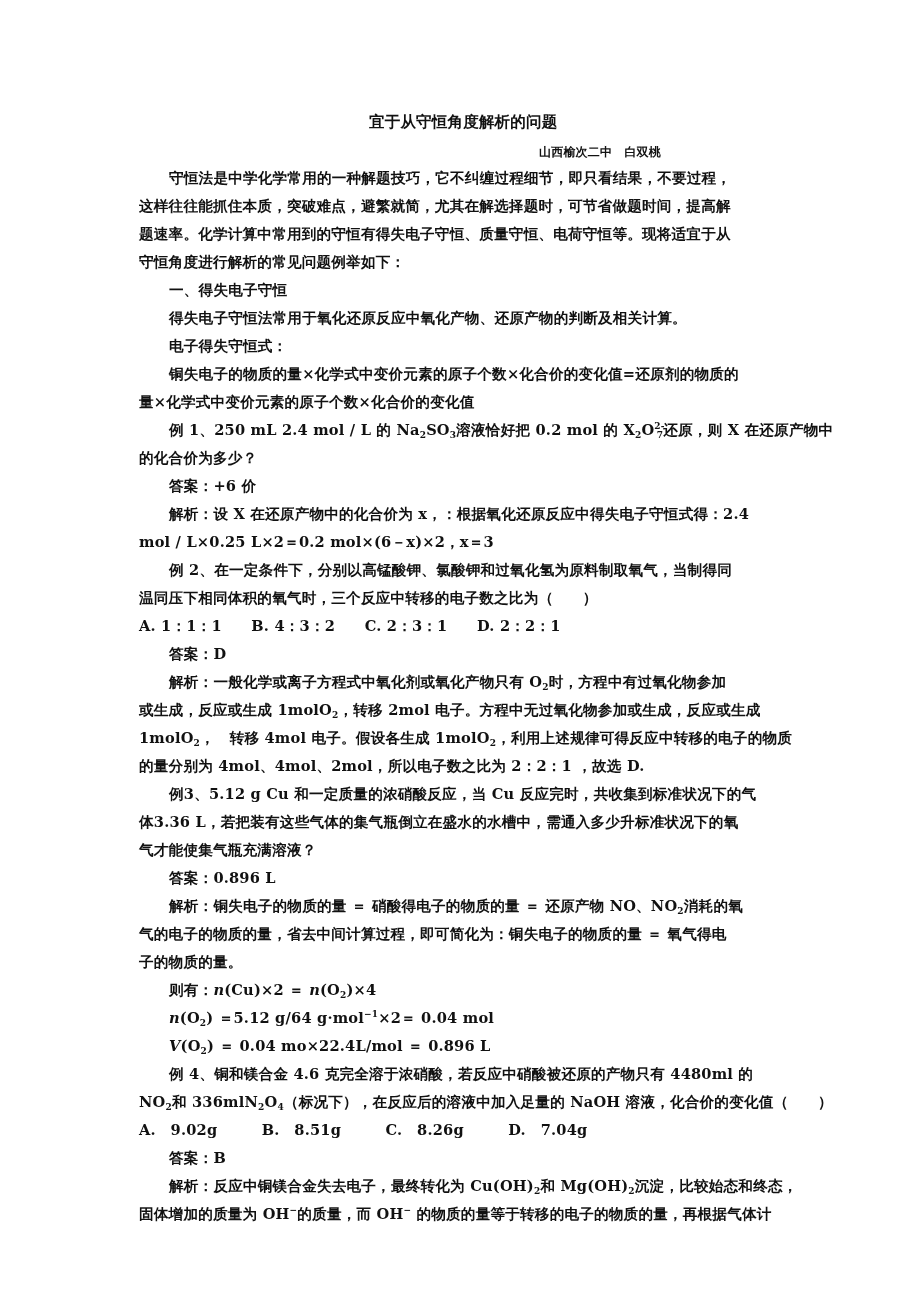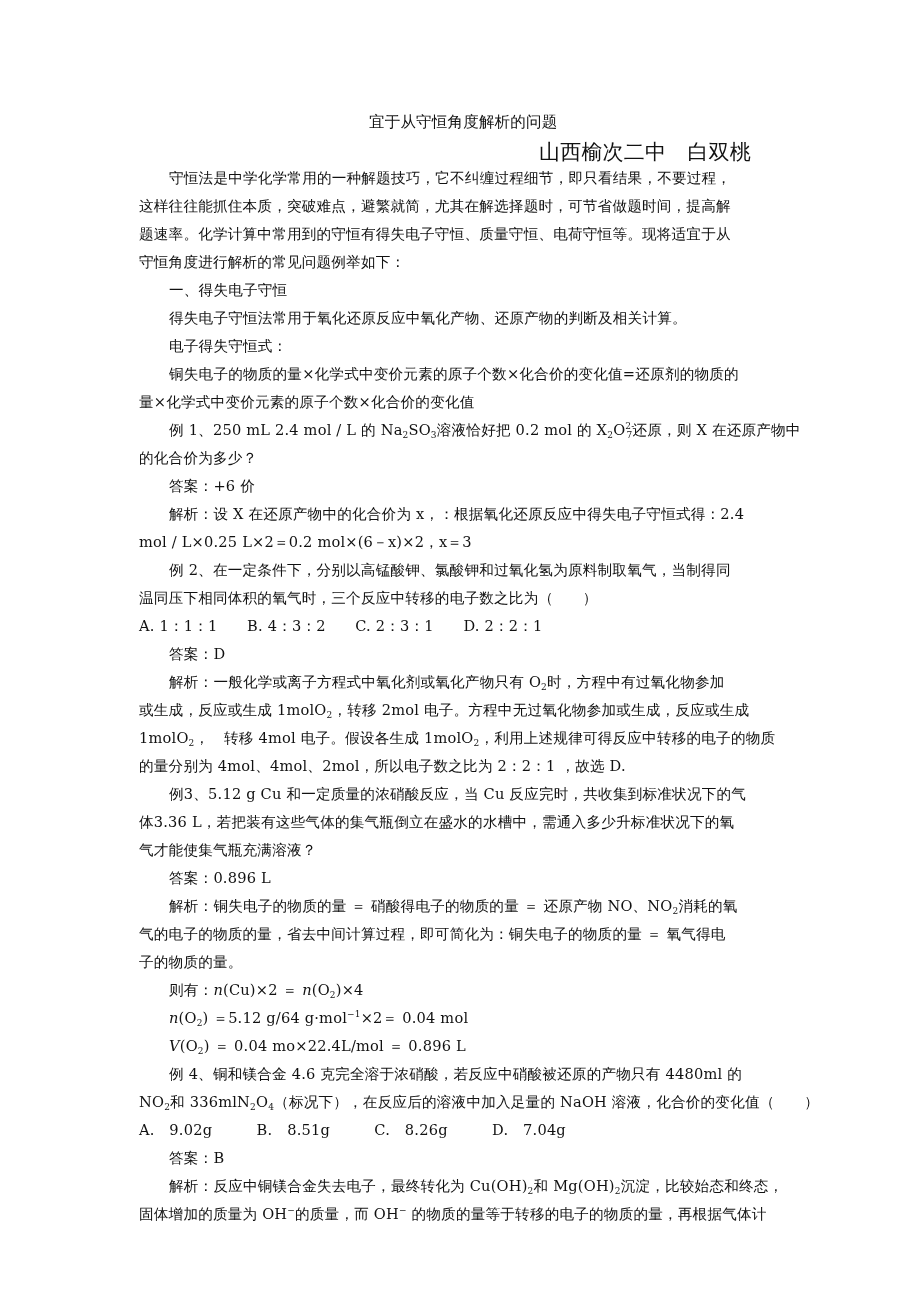--- a/index.html
+++ b/index.html
@@ -1,22 +1,22 @@
 <!DOCTYPE html>
 <html><head>
   <meta charset="utf-8">
   <style>
     html, body { margin: 0; padding: 0; background: #ffffff; }
     body { width: 920px; height: 1302px; position: relative; overflow: hidden;
            font-family: "DejaVu Serif", "Liberation Serif", serif; color: #111; }
     .page { position: absolute; left: 139px; top: 112px; width: 658px; }
-    .line { position: absolute; left: 0; font-size: 14.6px; line-height: 20px; white-space: nowrap; letter-spacing: 0.2px; }
+    .line { position: absolute; left: 0; font-size: 14.6px; line-height: 20px; white-space: nowrap; letter-spacing: 0.2px; font-weight: bold; }
     .ind { left: 30px; }
     .title { left: 230px; font-size: 15.5px; }
-    .author { left: 400px; font-size: 21px; }
+    .author { left: 400px; font-size: 12px; }
     sub { font-size: 9px; vertical-align: -3px; line-height: 0; }
     sup { font-size: 9px; vertical-align: 6px; line-height: 0; }
     i { font-style: italic; }
   </style>
 </head>
 <body>
 
 <div class="page">
   <div class="line title" style="top:0px">宜于从守恒角度解析的问题</div>
   <div class="line author" style="top:30px">山西榆次二中　白双桃</div>

